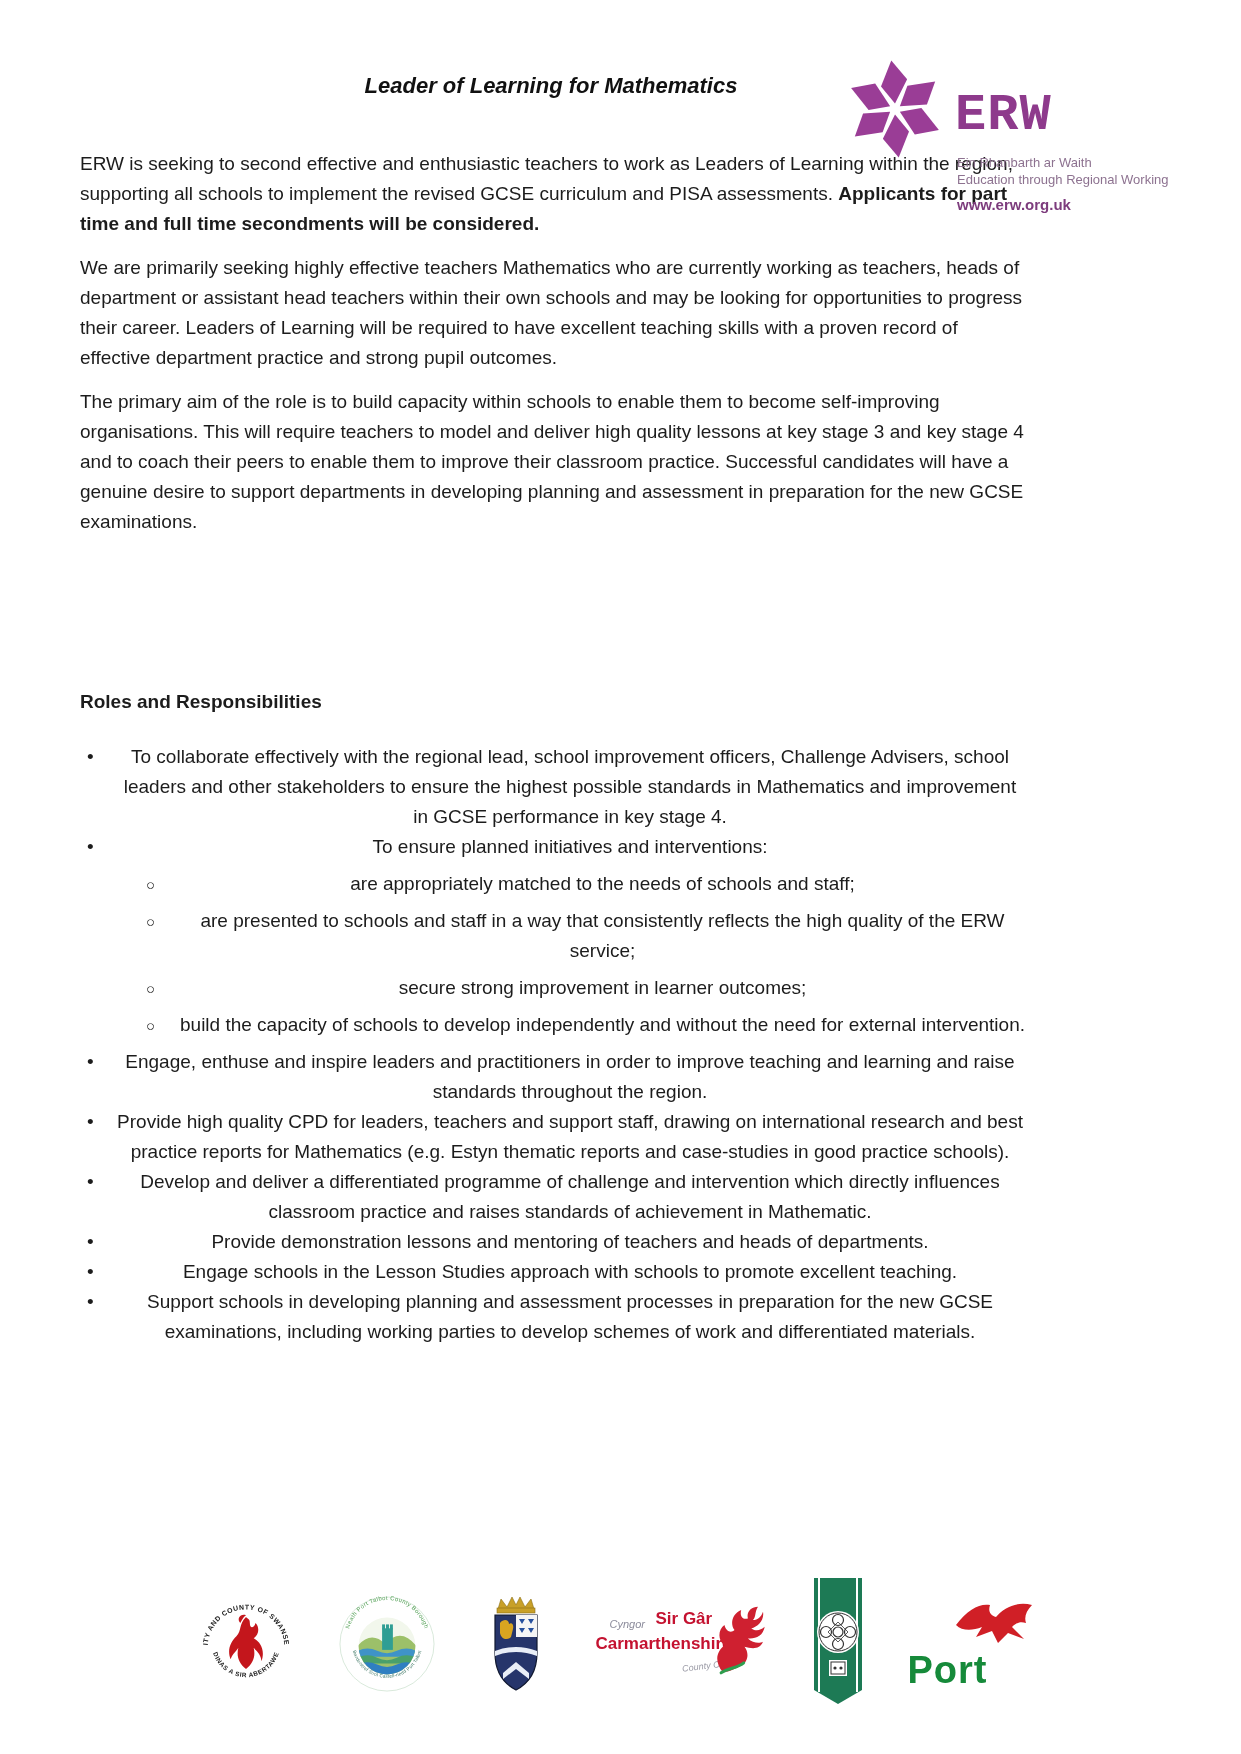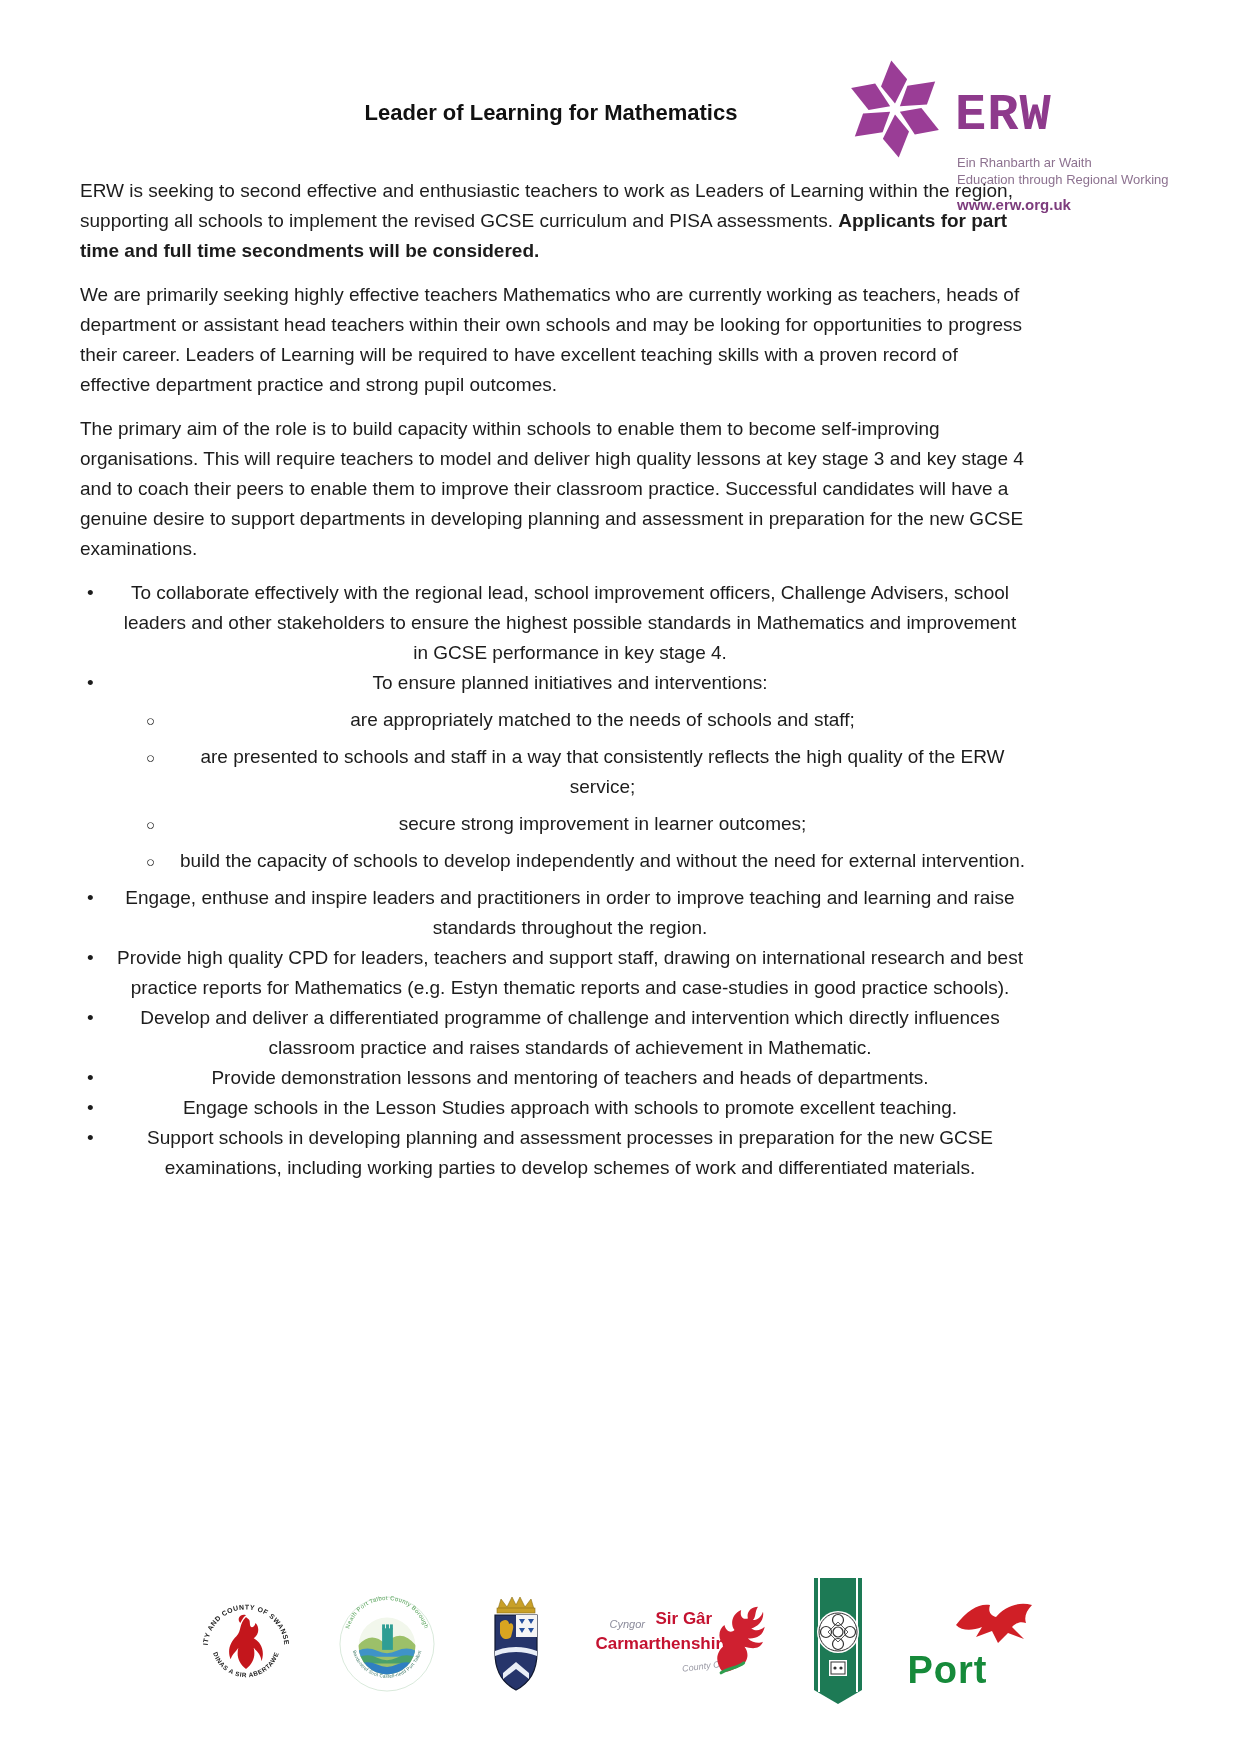--- a/index.html
+++ b/index.html
@@ -8,22 +8,22 @@
     font-family:"Liberation Sans",sans-serif;color:#1c1c1c;overflow:hidden;
   }
   
   .erw-logo{position:absolute;top:40px;right:72px;width:330px;height:185px;}
   .erw-flower{position:absolute;left:0;top:8px;width:112px;height:122px;}
   .erw-wordmark{position:absolute;left:116px;top:50px;font-size:52px;line-height:1;
     font-weight:bold;color:#8e3a8c;letter-spacing:1px;font-family:Liberation Mono, monospace;}
   .erw-tagline{position:absolute;left:118px;top:114px;font-size:13px;line-height:17px;color:#8d7290;}
   .erw-url{position:absolute;left:118px;top:156px;font-size:15px;font-weight:bold;color:#7d3c7d;}
   
-  .doc-title{margin:0 0 0 80px;padding-top:100px;width:942px;text-align:center;
-    font-size:22px;font-weight:bold;color:#111;}
+  .doc-title{margin:0 0 0 80px;padding-top:73px;width:942px;text-align:center;
+    font-size:22px;font-weight:bold;color:#111;font-style:italic;}
   .doc-body{margin:50px 80px 8px 80px;width:945px;font-size:19px;line-height:30px;}
   .doc-body p{margin:0 0 14px 0;}
   .bold-inline{font-weight:bold;}
   .roles-heading{font-weight:bold;font-size:19px;margin:150px 0 25px 0;}
   ul.main-list{list-style:none;margin:0;padding:0;}
   ul.main-list > li{position:relative;padding-left:35px;margin:0;text-align:center;}
   ul.main-list > li::before{content:"\2022";position:absolute;left:7px;top:0;}
   ul.sub-list{list-style:none;margin:6px 0 6px 0;padding:0;}
   ul.sub-list > li{position:relative;padding-left:65px;margin:7px 0;}
   ul.sub-list > li::before{content:"\25CB";position:absolute;left:31px;top:1px;font-size:15px;}
@@ -66,20 +66,21 @@
   </div>
 
   <h1 class="doc-title">Leader of Learning for Mathematics</h1>
 
   <div class="doc-body">
     <p><span>ERW is seeking to second effective and enthusiastic teachers to work as Leaders of Learning within the region, supporting all schools to implement the revised GCSE curriculum and PISA assessments.</span>
       <span class="bold-inline">Applicants for part time and full time secondments will be considered.</span></p>
     <p>We are primarily seeking highly effective teachers Mathematics who are currently working as teachers, heads of department or assistant head teachers within their own schools and may be looking for opportunities to progress their career.  Leaders of Learning will be required to have excellent teaching skills with a proven record of effective department practice and strong pupil outcomes.</p>
     <p>The primary aim of the role is to build capacity within schools to enable them to become self-improving organisations. This will require teachers to model and deliver high quality lessons at key stage 3 and key stage 4 and to coach their peers to enable them to improve their classroom practice. Successful candidates will have a genuine desire to support departments in developing planning and assessment in preparation for the new GCSE examinations.</p>
 
+    <div class="roles-heading">Roles and Responsibilities</div>
 
     <ul class="main-list">
       <li><span>To collaborate effectively with the regional lead, school improvement officers, Challenge Advisers, school leaders and other stakeholders to ensure the highest possible standards in Mathematics and improvement in GCSE performance in key stage 4.</span></li>
       <li><span>To ensure planned initiatives and interventions:</span>
         <ul class="sub-list">
           <li>are appropriately matched to the needs of schools and staff;</li>
           <li>are presented to schools and staff in a way that consistently reflects the high quality of the ERW service;</li>
           <li>secure strong improvement in learner outcomes;</li>
           <li>build the capacity of schools to develop independently and without the need for external intervention.</li>
         </ul>

